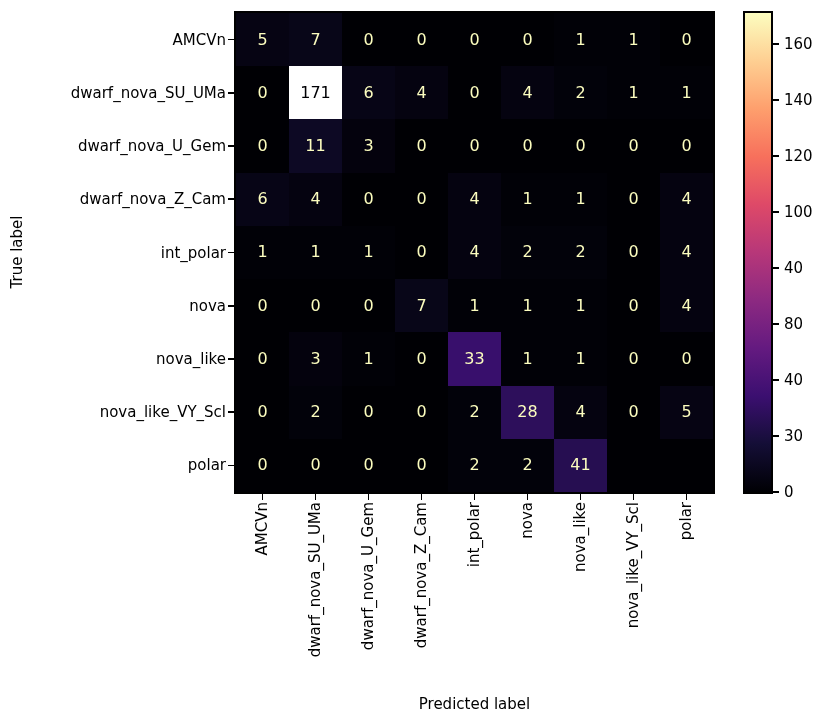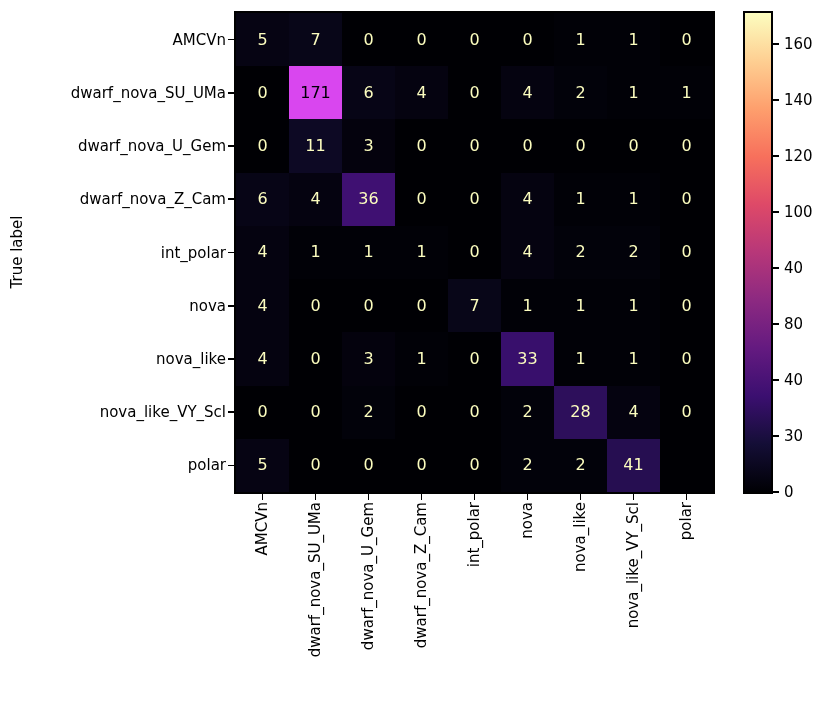--- a/index.html
+++ b/index.html
@@ -128,21 +128,21 @@
       </div>
       <div class="cell" style="background: rgb(1, 1, 7);">
         <span style="color: rgb(252, 253, 191);">1</span>
       </div>
       <div class="cell" style="background: rgb(0, 0, 4);">
         <span style="color: rgb(252, 253, 191);">0</span>
       </div>
       <div class="cell" style="background: rgb(0, 0, 4);">
         <span style="color: rgb(252, 253, 191);">0</span>
       </div>
-      <div class="cell" style="background: #d946ef;">
+      <div class="cell" style="background: #ffffff;">
         <span style="color: rgb(0, 0, 4);">171</span>
       </div>
       <div class="cell" style="background: rgb(7, 5, 22);">
         <span style="color: rgb(252, 253, 191);">6</span>
       </div>
       <div class="cell" style="background: rgb(5, 3, 16);">
         <span style="color: rgb(252, 253, 191);">4</span>
       </div>
       <div class="cell" style="background: rgb(0, 0, 4);">
         <span style="color: rgb(252, 253, 191);">0</span>
@@ -184,23 +184,20 @@
         <span style="color: rgb(252, 253, 191);">0</span>
       </div>
       <div class="cell" style="background: rgb(0, 0, 4);">
         <span style="color: rgb(252, 253, 191);">0</span>
       </div>
       <div class="cell" style="background: rgb(7, 5, 22);">
         <span style="color: rgb(252, 253, 191);">6</span>
       </div>
       <div class="cell" style="background: rgb(5, 3, 16);">
         <span style="color: rgb(252, 253, 191);">4</span>
-      </div>
-      <div class="cell" style="background: rgb(63, 16, 114);">
-        <span style="color: rgb(252, 253, 191);">36</span>
       </div>
       <div class="cell" style="background: rgb(0, 0, 4);">
         <span style="color: rgb(252, 253, 191);">0</span>
       </div>
       <div class="cell" style="background: rgb(0, 0, 4);">
         <span style="color: rgb(252, 253, 191);">0</span>
       </div>
       <div class="cell" style="background: rgb(5, 3, 16);">
         <span style="color: rgb(252, 253, 191);">4</span>
       </div>
@@ -397,20 +394,21 @@
       </div>
       <div class="xtick-mark" style="left: 632.7px;"></div>
       <div class="xtick-label" style="left: 622.5px;">
         <span>nova_like_VY_Scl</span>
       </div>
       <div class="xtick-mark" style="left: 685.7px;"></div>
       <div class="xtick-label" style="left: 675.5px;">
         <span>polar</span>
       </div>
     </div>
+  <div id="xlabel-title">Predicted label</div>
   <div id="cbar" style="background: linear-gradient(to top, rgb(0, 0, 4) 0%, rgb(20, 14, 54) 10%, rgb(59, 15, 112) 20%, rgb(100, 26, 128) 30%, rgb(140, 41, 129) 40%, rgb(183, 55, 121) 50%, rgb(222, 73, 104) 60%, rgb(247, 112, 92) 70%, rgb(254, 159, 109) 80%, rgb(254, 207, 146) 90%, rgb(252, 253, 191) 100%);"></div>
   <div id="cbticks">
       <div class="cbtick-mark" style="top: 491.2px;"></div>
       <div class="cbtick-label" style="top: 492px;">0</div>
       <div class="cbtick-mark" style="top: 435.177px;"></div>
       <div class="cbtick-label" style="top: 435.977px;">30</div>
       <div class="cbtick-mark" style="top: 379.153px;"></div>
       <div class="cbtick-label" style="top: 379.953px;">40</div>
       <div class="cbtick-mark" style="top: 323.13px;"></div>
       <div class="cbtick-label" style="top: 323.93px;">80</div>

